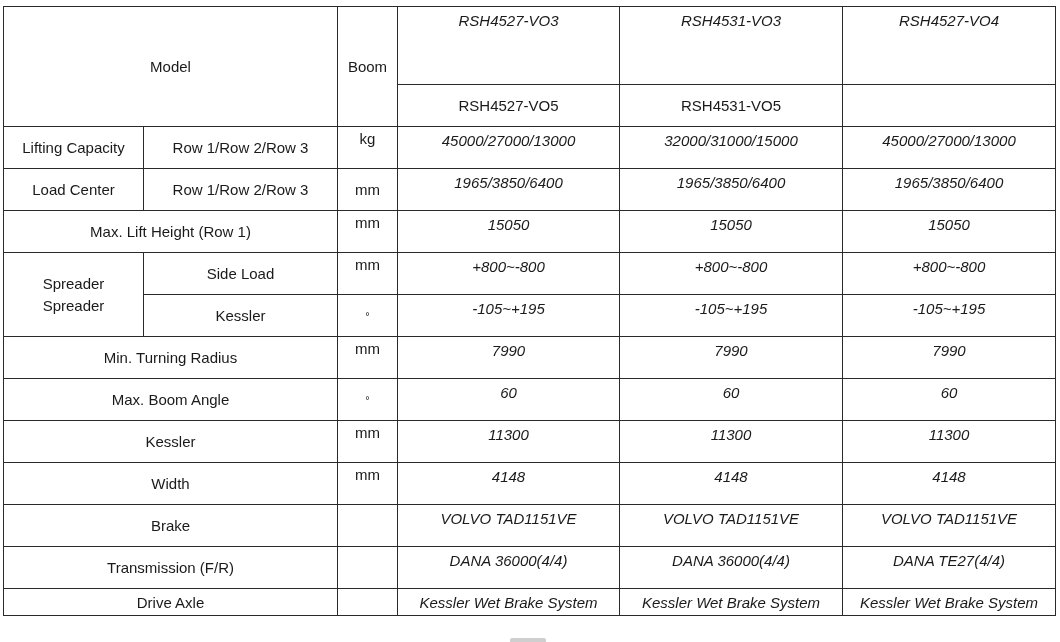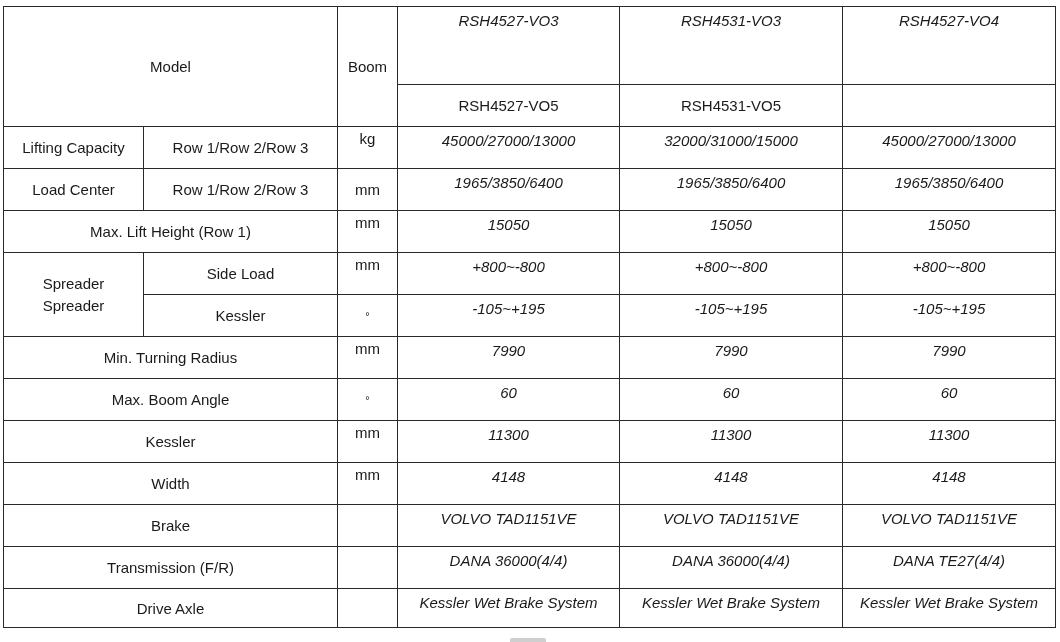--- a/index.html
+++ b/index.html
@@ -142,21 +142,21 @@
     </tr>
 
     <tr style="height:42px">
       <td colspan="2" class="mid">Transmission (F/R)</td>
       <td class="mid"></td>
       <td class="top">DANA 36000(4/4)</td>
       <td class="top">DANA 36000(4/4)</td>
       <td class="top">DANA TE27(4/4)</td>
     </tr>
 
-    <tr style="height:39px">
+    <tr style="height:27px">
       <td colspan="2" class="mid">Drive Axle</td>
       <td class="mid"></td>
       <td class="top">Kessler Wet Brake System</td>
       <td class="top">Kessler Wet Brake System</td>
       <td class="top">Kessler Wet Brake System</td>
     </tr>
   </tbody>
 </table>
 
 <div class="bottom-tab"></div>

